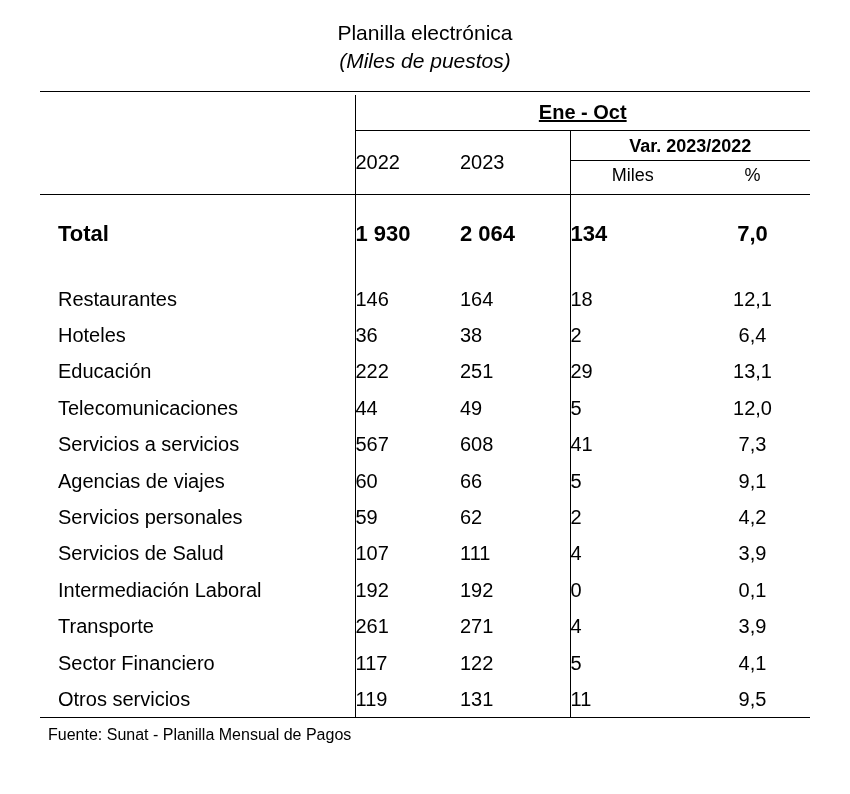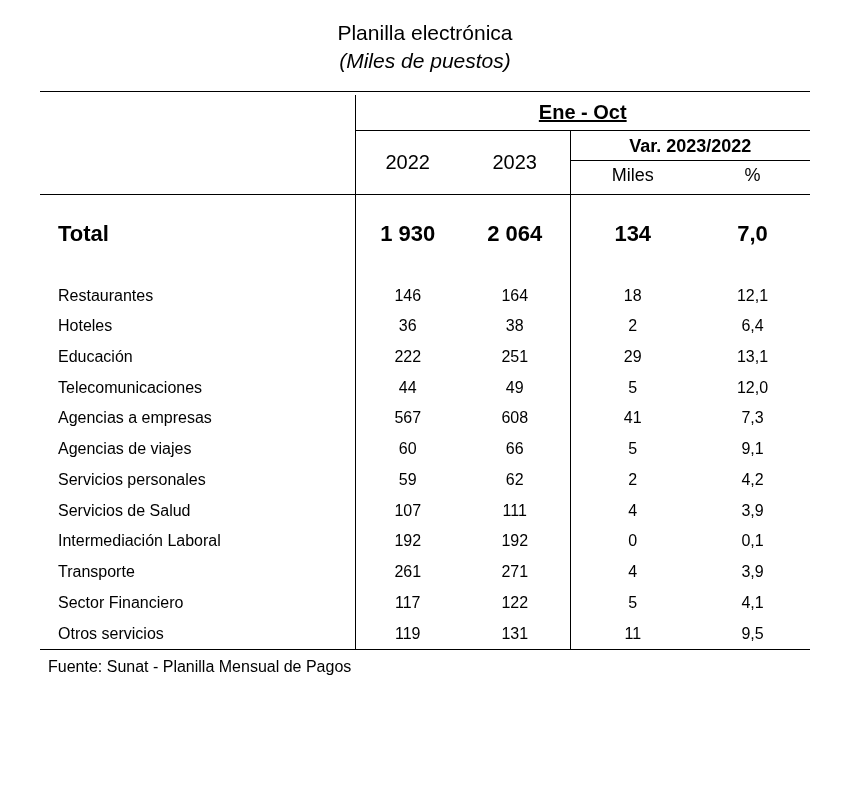--- a/index.html
+++ b/index.html
@@ -70,21 +70,21 @@
   .hdr-group {
     font-weight: bold;
     font-size: 20px;
     text-align: center;
     padding: 6px 0 6px 0 !important;
     border-bottom: 1.5px solid #000;
     text-decoration: underline;
   }
   .hdr-years {
     font-size: 20px;
-    text-align: center;
+    text-align: left;
     padding: 10px 0 8px 0 !important;
   }
   .hdr-var {
     font-weight: bold;
     font-size: 18px;
     text-align: center;
     padding: 5px 0 3px 0 !important;
     border-bottom: 1.2px solid #000;
   }
   .hdr-sub {
@@ -97,27 +97,27 @@
 
   .total-row td {
     font-weight: bold;
     font-size: 22px;
     padding-top: 26px !important;
     padding-bottom: 26px !important;
   }
   .total-label { padding-left: 18px !important; }
 
   .row td {
-    font-size: 16px;
+    font-size: 20px;
     padding-top: 4px !important;
     padding-bottom: 4px !important;
     line-height: 1.42;
   }
   .row-label { padding-left: 18px !important; text-align: left; }
-  .num { text-align: center; }
+  .num { text-align: left; }
   .num-pct { text-align: center; }
 
   .vline-cell { border-left: 1.5px solid #000; }
 
   .bottom-rule td { border-top: 1.5px solid #000; height: 2px; }
 
   .source {
     margin: 6px 0 0 48px;
     font-size: 16px;
   }
@@ -216,21 +216,21 @@
           <td class="num-pct">13,1</td>
         </tr>
         <tr class="row">
           <td class="row-label">Telecomunicaciones</td>
           <td class="num vline-cell">44</td>
           <td class="num">49</td>
           <td class="num vline-cell">5</td>
           <td class="num-pct">12,0</td>
         </tr>
         <tr class="row">
-          <td class="row-label">Agencias a empresas</td>
+          <td class="row-label">Servicios a servicios</td>
           <td class="num vline-cell">567</td>
           <td class="num">608</td>
           <td class="num vline-cell">41</td>
           <td class="num-pct">7,3</td>
         </tr>
         <tr class="row">
           <td class="row-label">Agencias de viajes</td>
           <td class="num vline-cell">60</td>
           <td class="num">66</td>
           <td class="num vline-cell">5</td>

